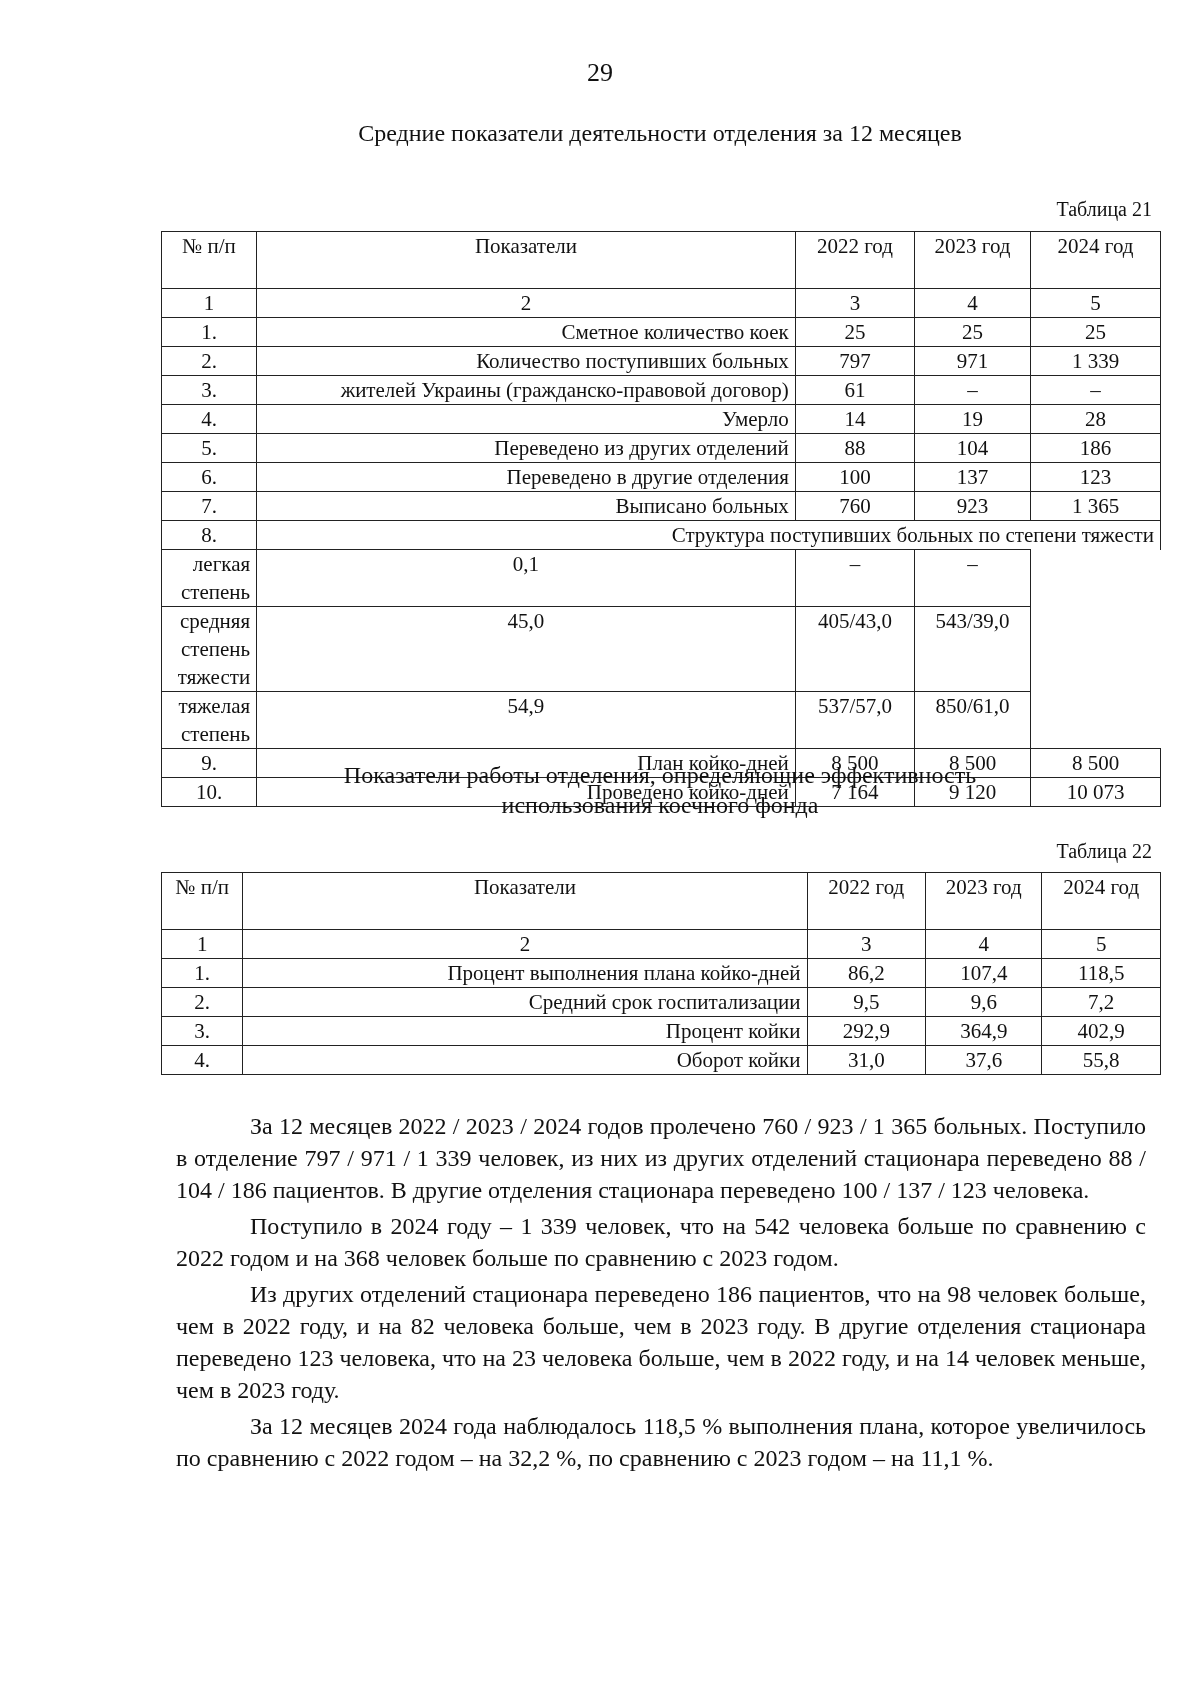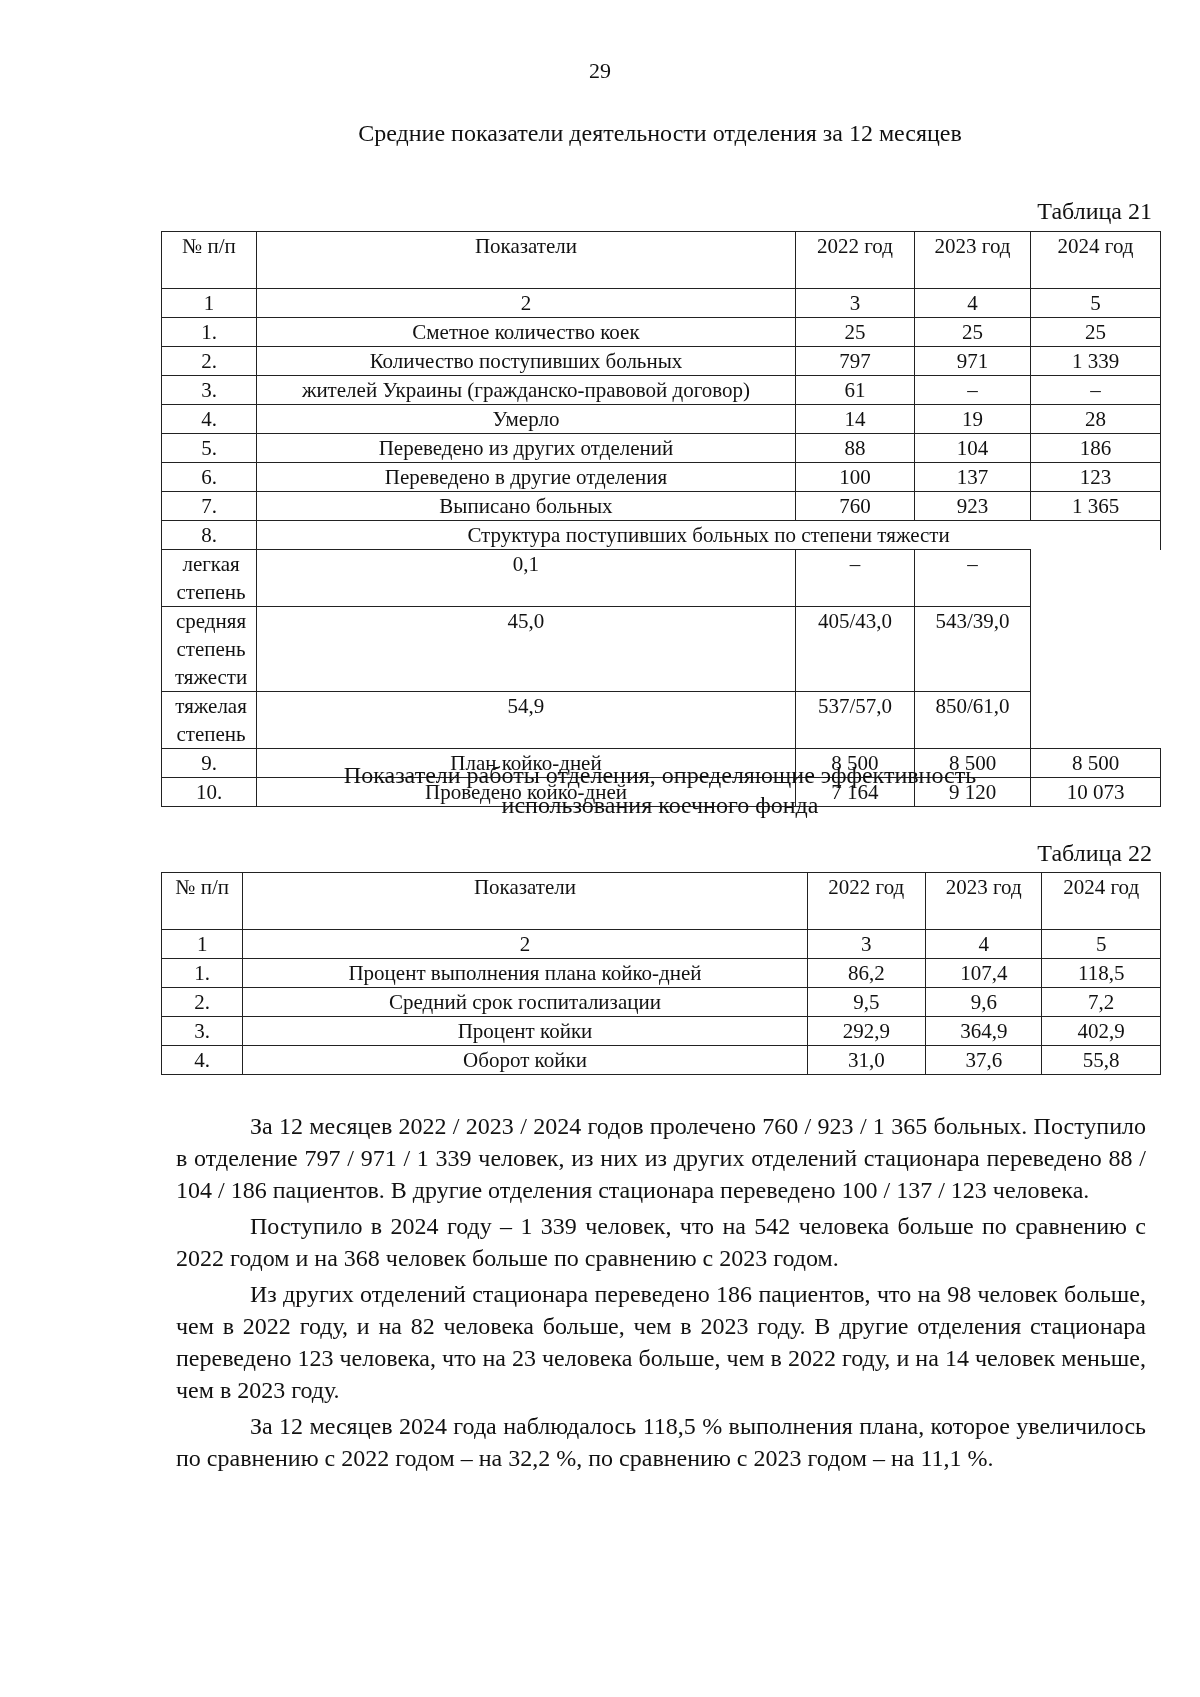--- a/index.html
+++ b/index.html
@@ -1,33 +1,33 @@
 <!DOCTYPE html>
 <html><head>
 <meta charset="utf-8">
 <style>
   html, body { margin: 0; padding: 0; background: #ffffff; }
   body {
     width: 1200px; height: 1697px; position: relative; overflow: hidden;
     font-family: "Liberation Serif", serif; color: #111; font-size: 22px;
   }
-  .page-number { position: absolute; top: 58px; left: 0; width: 1200px; text-align: center; font-size: 22px; }
+  .page-number { position: absolute; top: 58px; left: 0; width: 1200px; text-align: center; font-size: 26px; }
   .title { position: absolute; left: 160px; width: 1000px; text-align: center; font-size: 24px; line-height: 30px; }
   .title1 { top: 118px; }
   .title2 { top: 760px; }
-  .table-label { position: absolute; right: 48px; font-size: 24px; }
+  .table-label { position: absolute; right: 48px; font-size: 20px; }
   .tl1 { top: 198px; }
   .tl2 { top: 840px; }
   table { position: absolute; border-collapse: collapse; font-size: 21px; }
   td, th { border: 1.5px solid #222; padding: 0 6px; font-weight: normal; vertical-align: top; line-height: 28px; }
   .t1 { left: 161px; top: 231px; width: 1000px; }
   .t2 { left: 161px; top: 872px; width: 1000px; }
   .c-num { text-align: center; width: 64px; margin-top: 44px; }
   .c-val { text-align: center; }
-  .c-left { text-align: center; }
+  .c-left { text-align: right; }
   .hdr td { height: 56px; }
   .ind { padding-left: 10px; }
   .noborder-bottom { border-bottom: none; }
   .body-text { position: absolute; left: 172px; width: 978px; top: 1106px; font-size: 24px; line-height: 32px; text-align: justify; }
   .body-text p { margin: 4px; text-indent: 74px; }
 </style>
 </head>
 <body>
 
 <div class="page-number">29</div>

